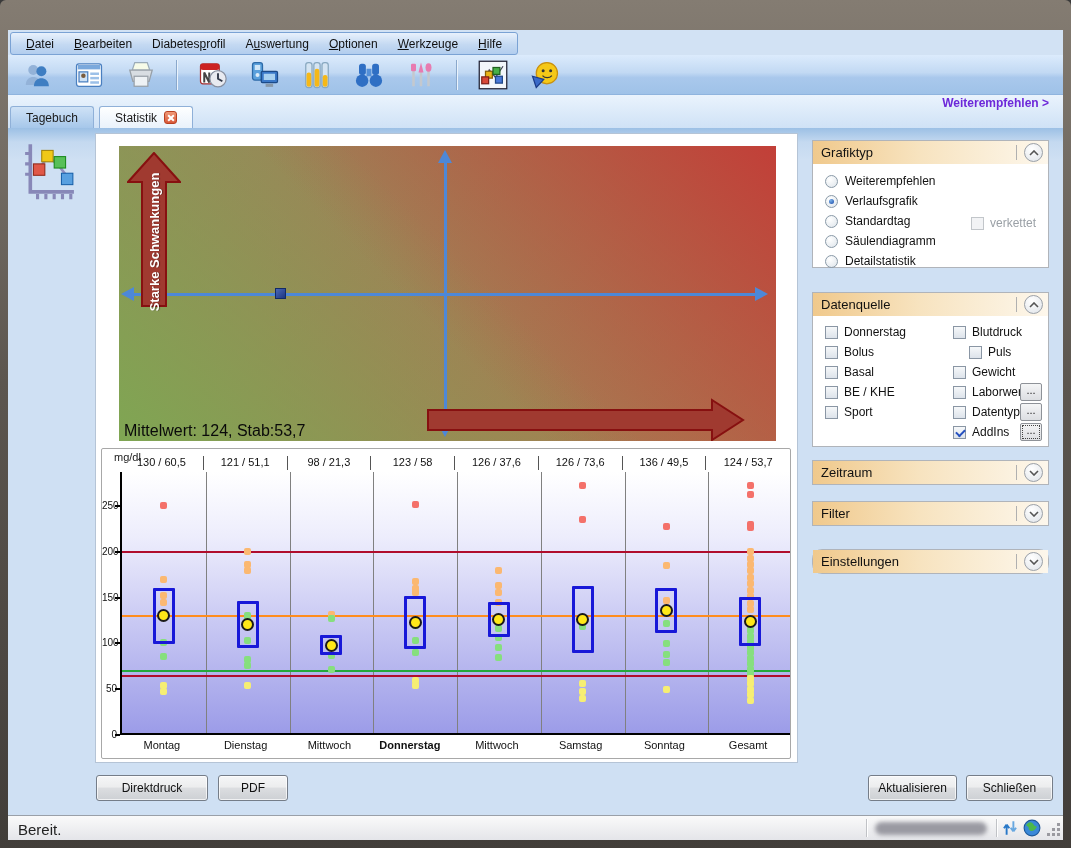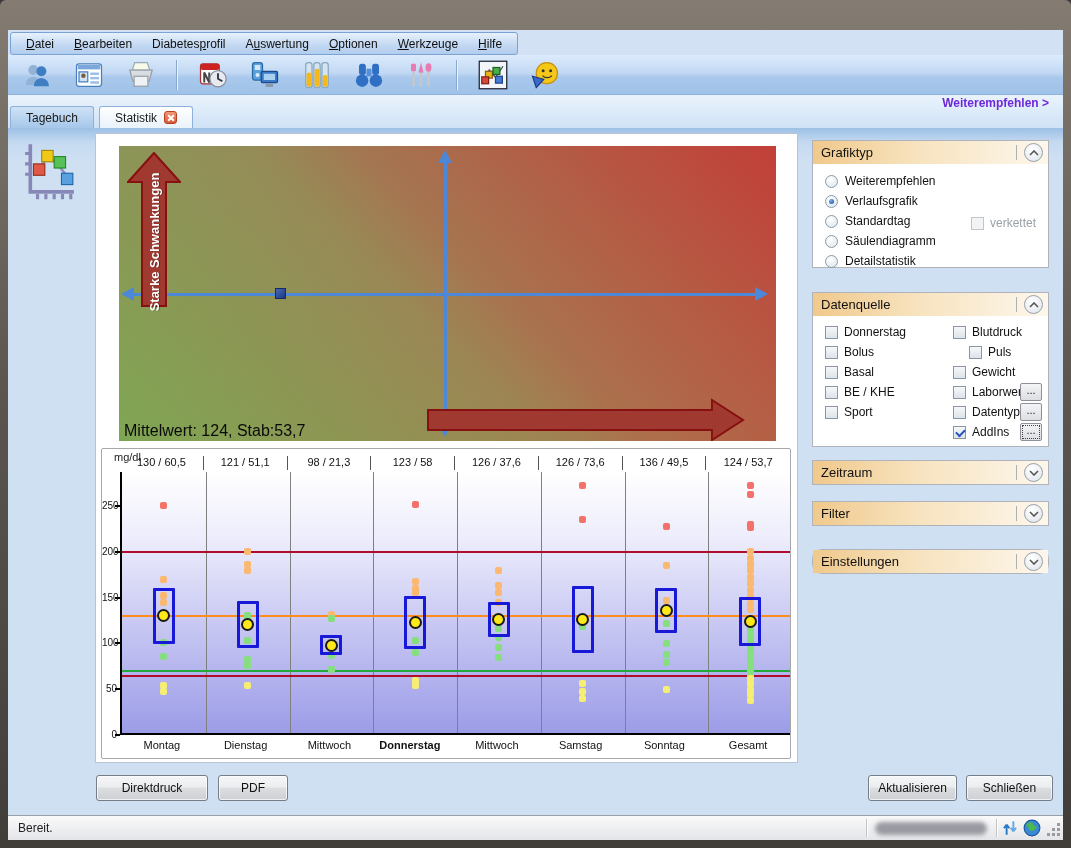--- a/index.html
+++ b/index.html
@@ -110,21 +110,21 @@
 .chained{position:absolute;left:158px;top:72px;display:flex;align-items:center;gap:6px;height:20px}
 .ds-row{position:absolute;display:flex;align-items:center;gap:6px;height:20px}
 .more-btn{position:absolute;width:22px;height:18px;border:1px solid #8e9298;border-radius:2px;text-align:center;
  background:linear-gradient(180deg,#f4f5f6,#dcdee2);font-size:11px;line-height:13px;color:#222}
 .more-btn.focused{outline:1px dotted #444;outline-offset:-3px}
 
 .footer-btn{position:absolute;top:745px;height:26px;border:1px solid #757d88;border-radius:3px;font-size:12px;color:#111;
  text-align:center;line-height:24px;box-shadow:inset 0 0 0 1px rgba(255,255,255,.7);
  background:linear-gradient(180deg,#f5f6f7 0%,#ecedee 45%,#dbdde0 52%,#cdd0d4 100%)}
 .statusbar{position:absolute;left:0;top:785px;width:1055px;height:25px;border-top:1px solid #9aa0a8;
- background:linear-gradient(180deg,#fafafa,#e4e5e9);font-size:12px;color:#222}
+ background:linear-gradient(180deg,#fafafa,#e4e5e9);font-size:15px;color:#222}
 .status-text{position:absolute;left:10px;top:5px}
 .blob{position:absolute;right:76px;top:6px;width:112px;height:13px;background:#9a9aa2;border-radius:7px;filter:blur(2px)}
 .sb-sep{position:absolute;top:3px;width:1px;height:18px;background:#c0c2c6;box-shadow:1px 0 0 #fff}
 .sb-icon{position:absolute;top:3px;width:18px;height:18px}
 .grip{position:absolute;right:1px;top:5px;width:17px;height:17px}
 </style>
 </head>
 <body>
 
 <div id="app">

